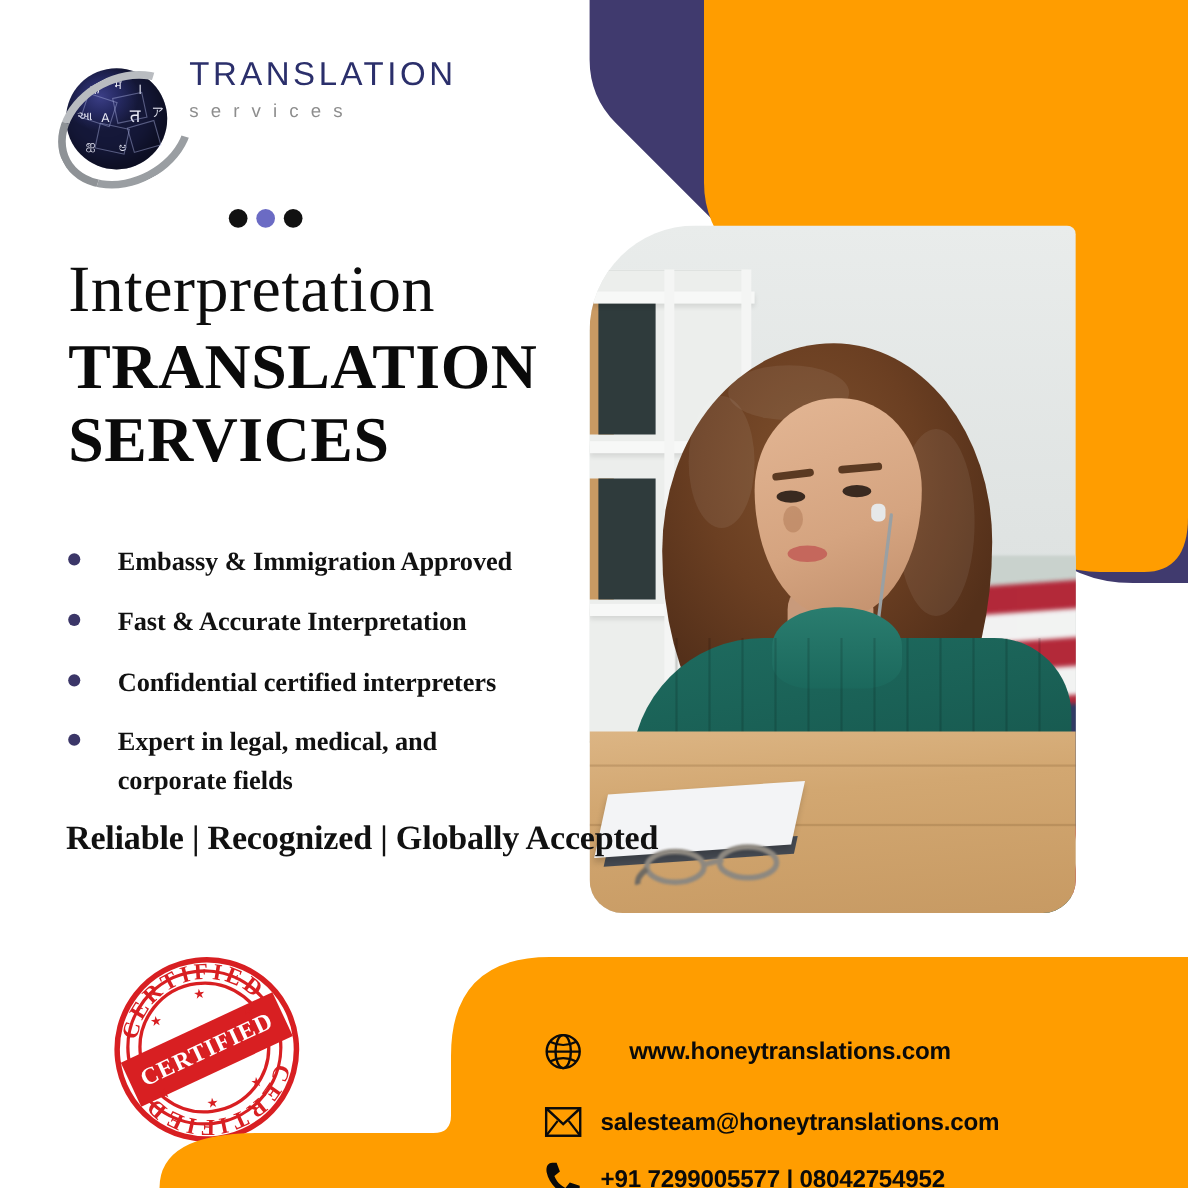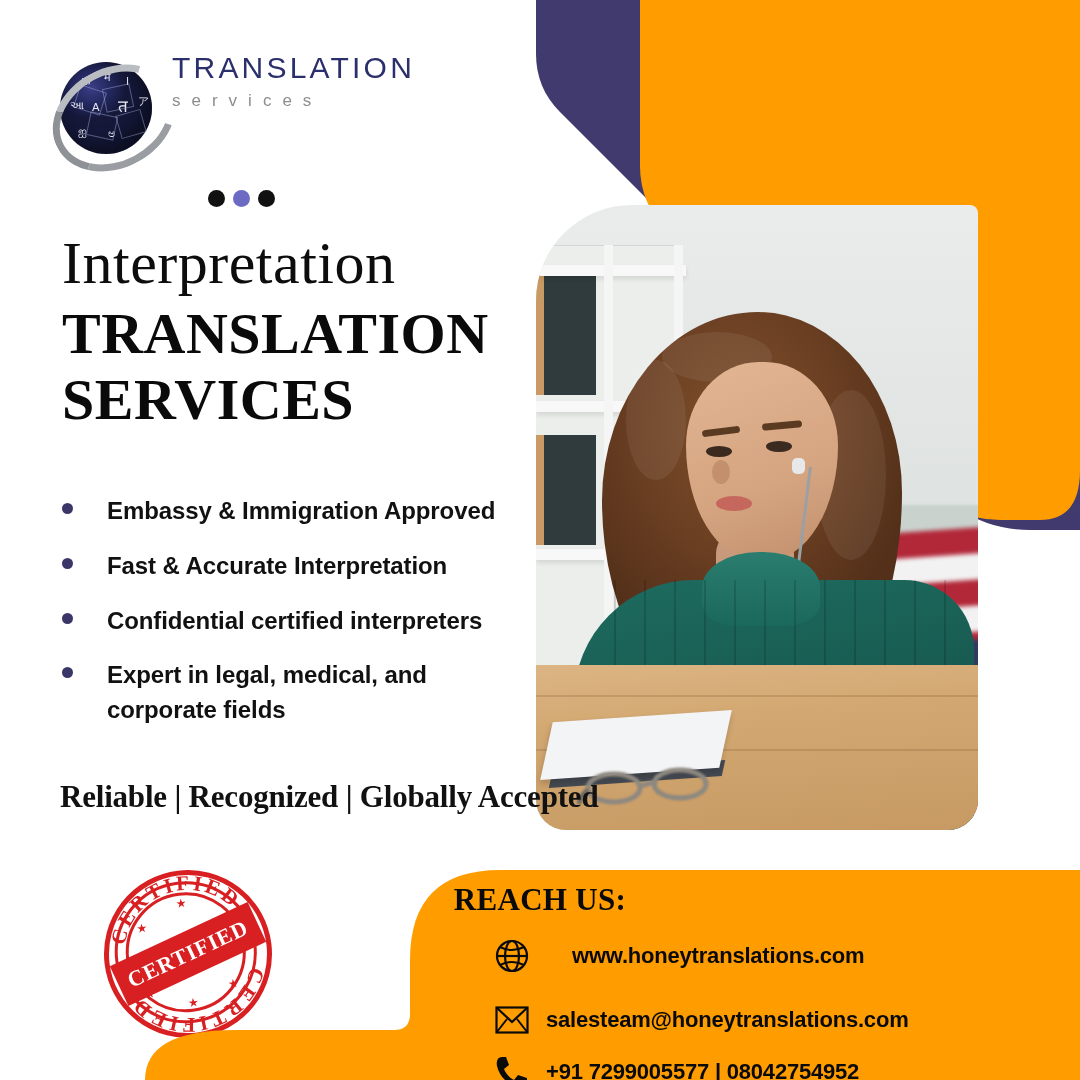--- a/index.html
+++ b/index.html
@@ -112,24 +112,24 @@
   #script-line{font-family:"Liberation Serif",serif;font-size:60px;font-weight:400;color:#0d0d0d;
     line-height:1.05;letter-spacing:.5px;}
   #bold-line{font-family:"Liberation Serif",serif;font-weight:700;font-size:58px;color:#0a0a0a;
     line-height:1.13;letter-spacing:.5px;margin-top:6px;}
 
   
   #bullets{position:absolute;left:56px;top:494px;width:470px;}
   .bullet-row{display:flex;align-items:flex-start;margin-bottom:20px;}
   .bullet-dot{flex:0 0 auto;width:11px;height:11px;border-radius:50%;background:#3b3668;
     margin:9px 34px 0 6px;}
-  .bullet-text{font-family:Liberation Sans, sans-serif;font-size:24px;font-weight:700;color:#111;
+  .bullet-text{font-family:Liberation Serif, serif;font-size:24px;font-weight:700;color:#111;
     line-height:1.45;letter-spacing:-.1px;}
 
-  #tagline{position:absolute;left:60px;top:779px;font-family:"Liberation Serif",serif;
+  #tagline{position:absolute;left:60px;top:744px;font-family:"Liberation Serif",serif;
     font-weight:700;font-size:31px;color:#111;letter-spacing:-.2px;}
 
   
   #stamp{position:absolute;left:104px;top:870px;width:168px;height:168px;transform:rotate(-7deg);}
   .stamp-ring{position:absolute;border-radius:50%;border:5px solid #d81f22;}
   .stamp-band{position:absolute;left:8px;top:62px;width:152px;height:44px;background:#d81f22;
     transform:rotate(-18deg);}
   .stamp-band-text{position:absolute;left:0;right:0;top:9px;text-align:center;color:#fff;
     font-family:"Liberation Serif",serif;font-weight:700;font-size:22px;letter-spacing:1px;}
   .stamp-star{position:absolute;color:#d81f22;font-size:12px;}
@@ -337,21 +337,20 @@
     <span class="stamp-star" style="left:120px;top:112px;">★</span>
     <span class="stamp-star" style="left:78px;top:126px;">★</span>
   </div>
 
   <div id="contact">
     <svg style="position:absolute;left:0;top:0;" width="1080" height="224" viewBox="0 0 1080 224">
       <path d="M1080 224 V14 H500 Q410 14 410 104 V158 Q410 174 394 174 H235
                Q145 174 145 224 Z" fill="#FF9D00"></path>
     </svg>
 
-    <div id="reach-title">REACH US:</div>
 
     <div class="c-row" style="left:490px;top:78px;">
       <span class="c-icon">
         <svg width="36" height="36" viewBox="0 0 36 36">
           <circle cx="18" cy="18" r="15" fill="none" stroke="#0a0a0a" stroke-width="2.2"></circle>
           <ellipse cx="18" cy="18" rx="7" ry="15" fill="none" stroke="#0a0a0a" stroke-width="2.2"></ellipse>
           <line x1="3" y1="18" x2="33" y2="18" stroke="#0a0a0a" stroke-width="2.2"></line>
           <path d="M6 9 Q18 15 30 9" fill="none" stroke="#0a0a0a" stroke-width="2"></path>
           <path d="M6 27 Q18 21 30 27" fill="none" stroke="#0a0a0a" stroke-width="2"></path>
         </svg>

